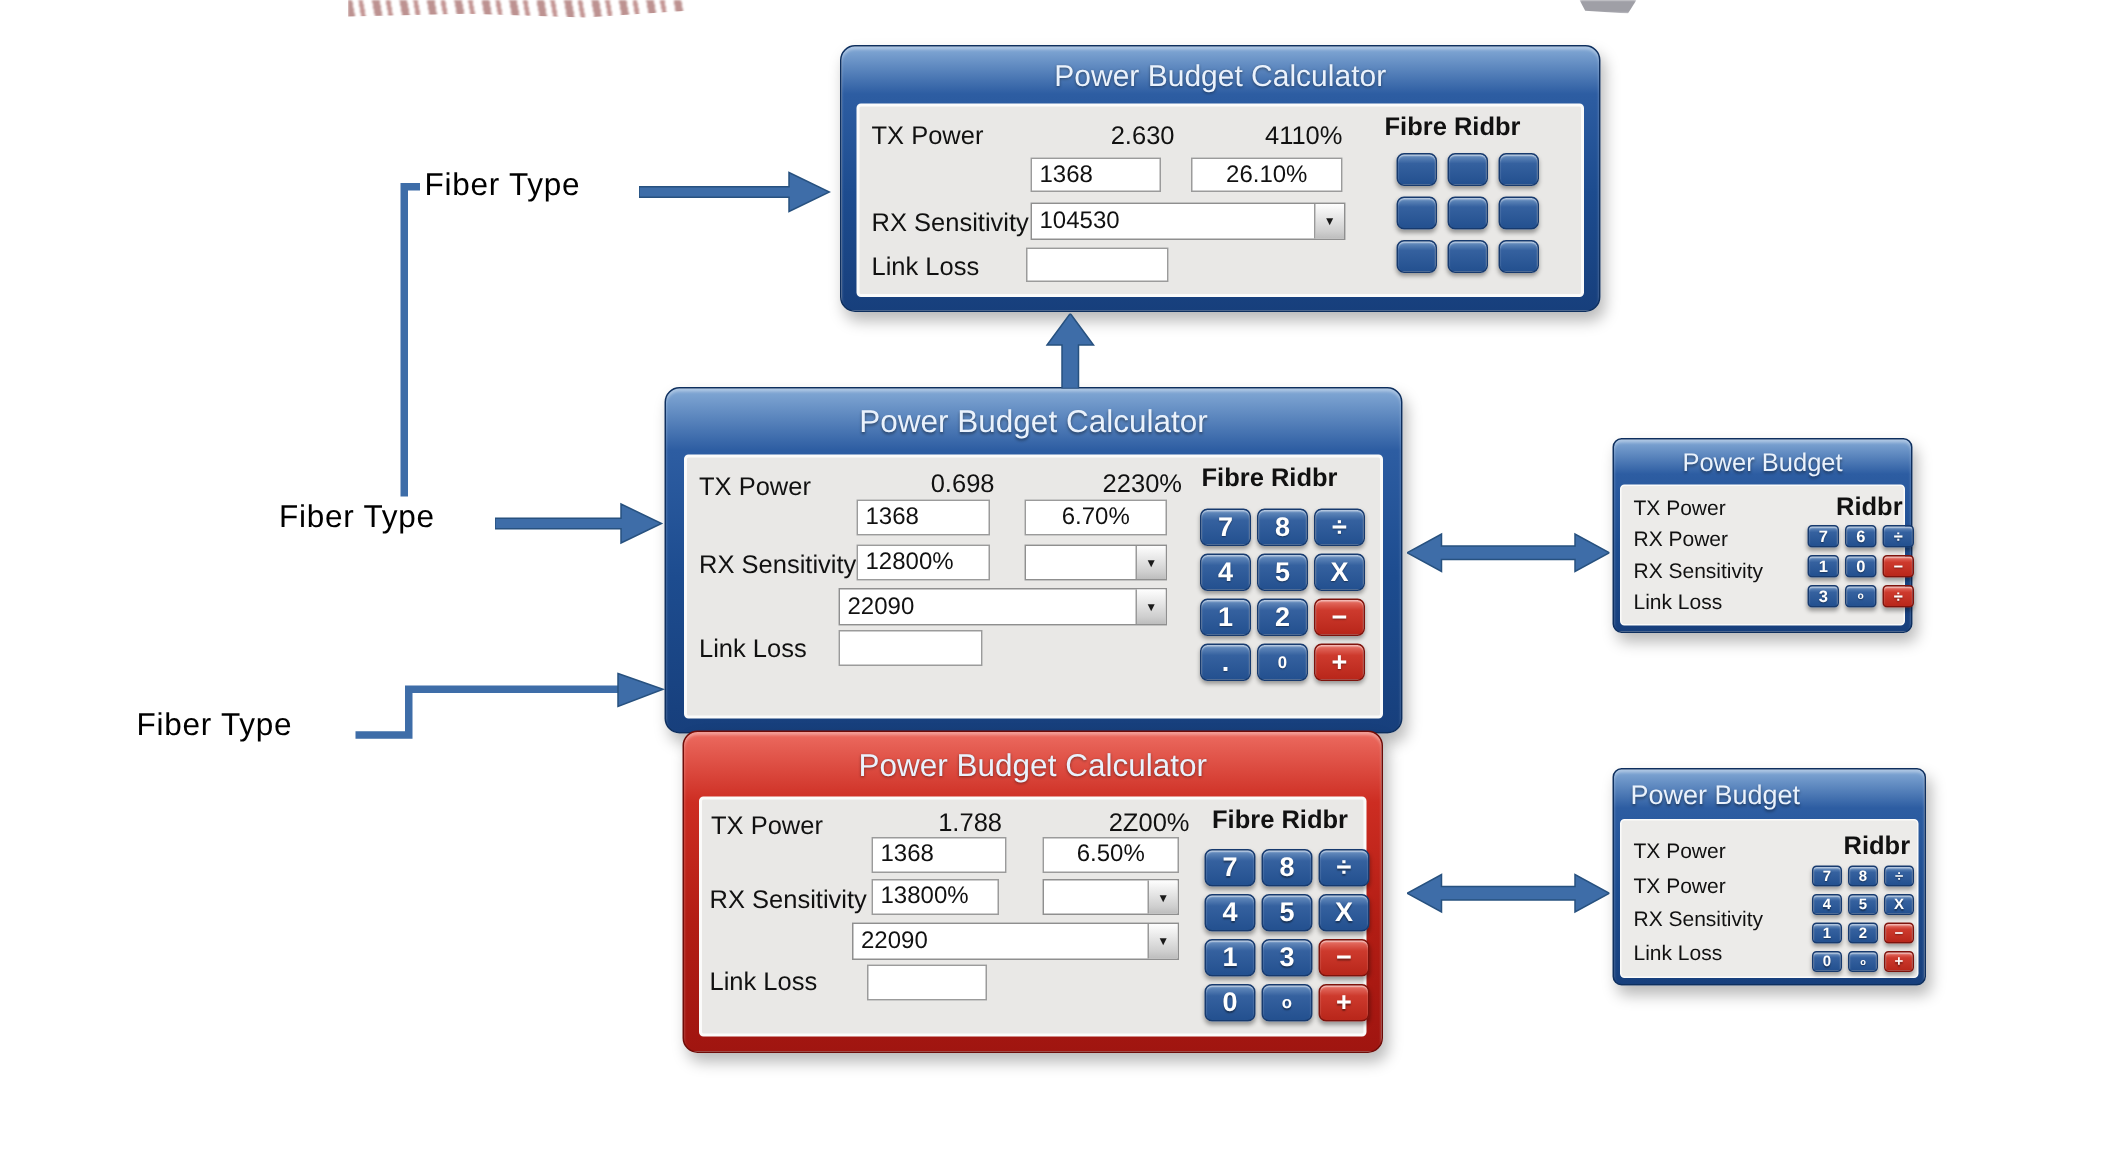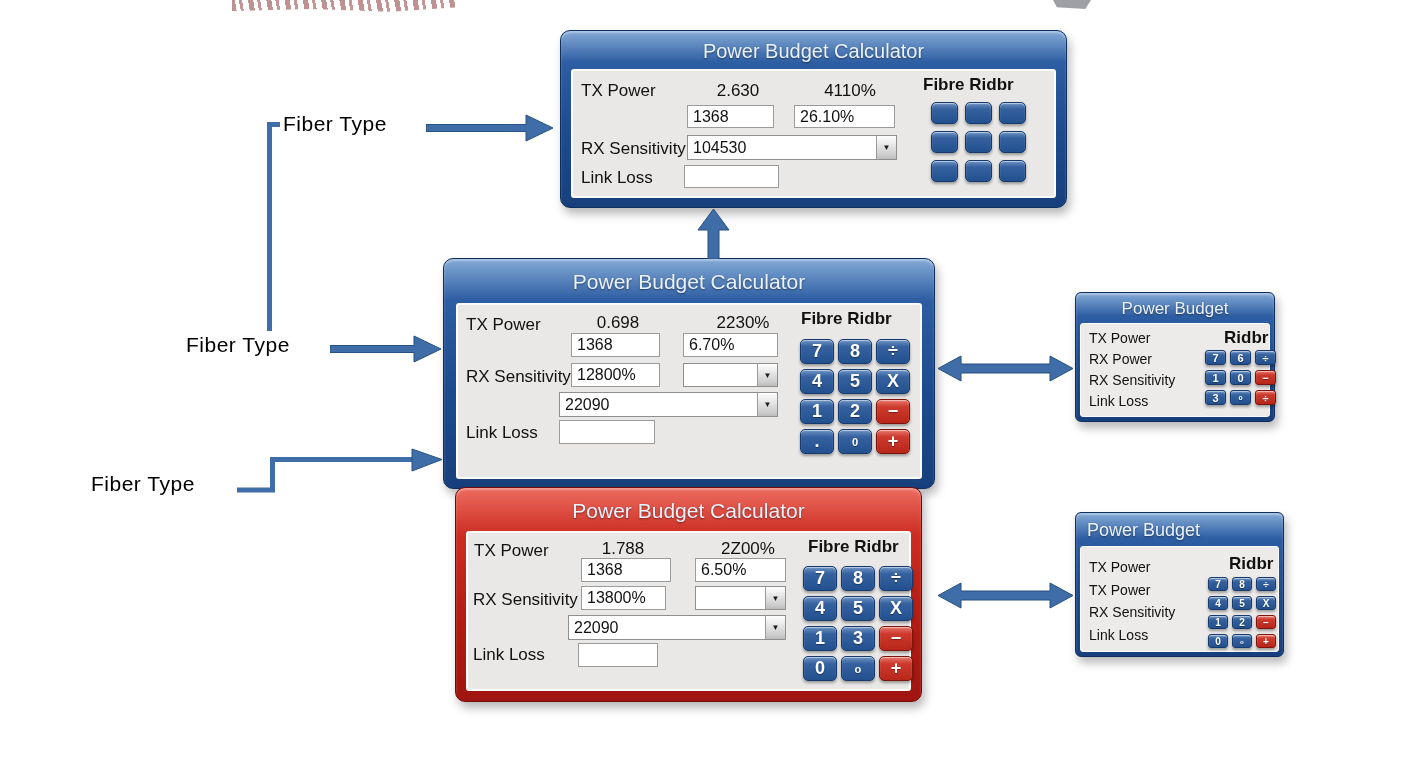--- a/index.html
+++ b/index.html
@@ -12,24 +12,24 @@
   .panel.blue{background:linear-gradient(180deg,#84aad6 0%,#2d5da2 18%,#1d4c8f 55%,#173f7c 100%);
               border:1px solid #0e2f5e}
   .panel.red{background:linear-gradient(180deg,#ec6b60 0%,#cd2d22 22%,#b21d14 60%,#a01510 100%);
              border:1px solid #6e0c08}
   .ph{position:absolute;left:0;right:0;top:0;text-align:center;color:#eaf2fc;
       text-shadow:0 1px 2px rgba(0,0,0,.45);font-weight:400;white-space:nowrap}
   .ph.left{text-align:left;padding-left:11px}
   .pbody{position:absolute;background:#e9e8e6;border:2px solid #fbfbfa;border-radius:3px}
 
   .lbl{position:absolute;white-space:nowrap;font-size:17px}
-  .val{position:absolute;text-align:center;font-size:17px;white-space:nowrap}
+  .val{position:absolute;text-align:right;font-size:17px;white-space:nowrap}
   .fld{position:absolute;background:#fff;border:1px solid #9b9b9b;
        font:16px "Liberation Sans",sans-serif;padding:4px 5px;box-sizing:border-box;color:#111}
-  .fld.right{text-align:left}
+  .fld.right{text-align:center}
 
   .combo{position:absolute;background:#fff;border:1px solid #8f8f8f;display:flex;box-sizing:border-box}
   .ctext{flex:1;font-size:16px;line-height:21px;padding:1px 5px;overflow:hidden;white-space:nowrap}
   .cbtn{width:19px;background:linear-gradient(#fefefe,#cecece 80%,#bdbdbd);
         border-left:1px solid #9a9a9a;display:flex;align-items:center;justify-content:center;
         color:#1a1a1a;font-size:8px}
 
   .kp{position:absolute;display:grid}
   .key{display:flex;align-items:center;justify-content:center;color:#fff;font-weight:700;
        border-radius:5px;cursor:pointer;

